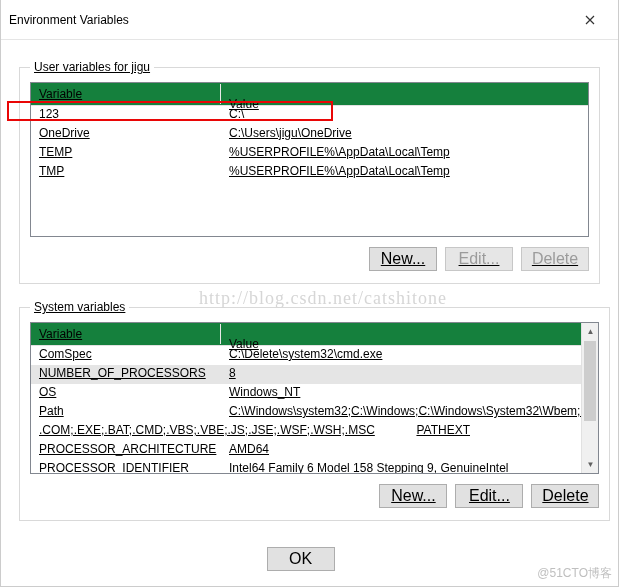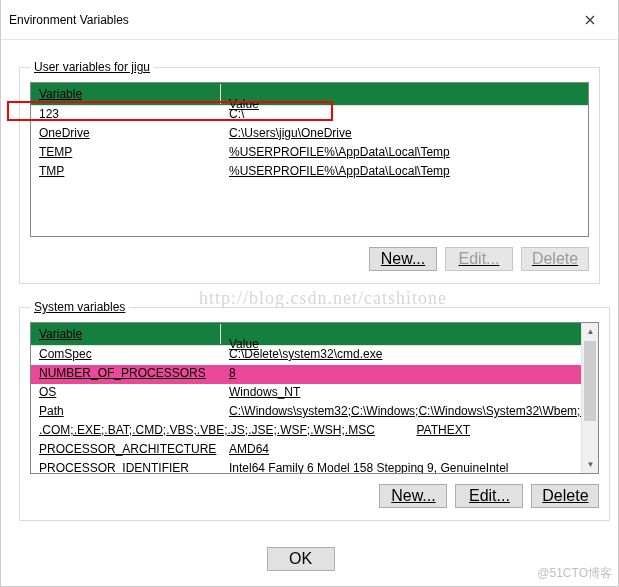--- a/index.html
+++ b/index.html
@@ -77,21 +77,21 @@
   .col-var { width: 190px; border-right: 1px solid #e8e8e8; }
   .col-val { flex: 1; margin-top: 20px; }
   .lv-body {
     overflow: hidden;
   }
   .lv-row {
     display: flex;
     height: 19px;
     align-items: flex-start;
   }
-  .lv-row.selected { background: #ec4899; }
+  .lv-row.selected { background: #e5e5e5; }
   .lv-row .cell {
     padding: 1px 8px;
     font-size: 12px;
     white-space: nowrap;
     overflow: hidden;
   }
   .cell-var { width: 190px; }
   .cell-val { flex: 1; }
   .scrollbar {
     position: absolute;

